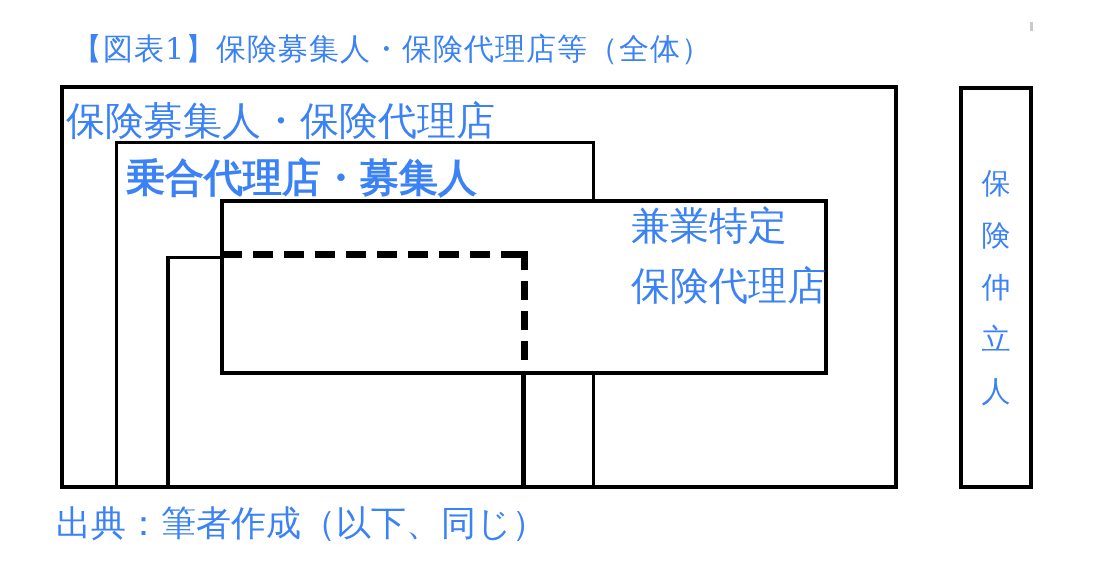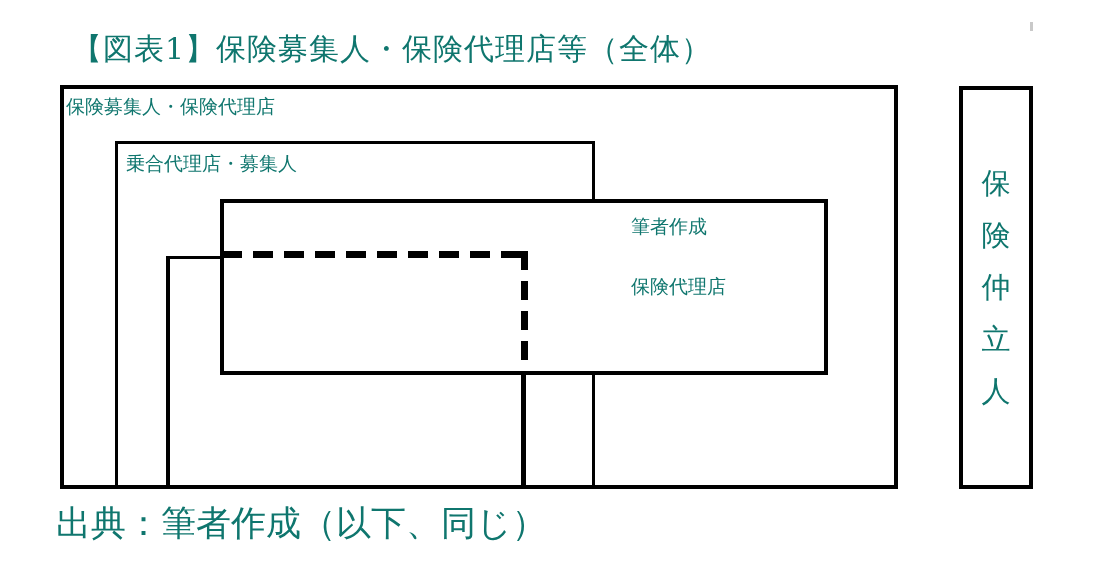--- a/index.html
+++ b/index.html
@@ -3,21 +3,21 @@
 <meta charset="utf-8">
 <style>
   html, body { margin: 0; padding: 0; background: #ffffff; }
   #canvas {
     position: relative;
     width: 1101px;
     height: 566px;
     background: #ffffff;
     overflow: hidden;
     font-family: "DejaVu Serif", "Liberation Serif", serif;
-    color: #0f766e;
+    color: #3b82f6;
   }
   .abs { position: absolute; }
 
   .title {
     left: 72px; top: 29px;
     font-size: 30px;
     letter-spacing: 1px;
     white-space: nowrap;
     z-index: 5;
   }
@@ -61,23 +61,23 @@
   .ls-dash-top {
     left: 222px; top: 251px; width: 310px; height: 7px; z-index: 3;
     background: repeating-linear-gradient(90deg, #000 0px, #000 20px, transparent 20px, transparent 31px);
   }
   .ls-dash-right {
     left: 521px; top: 251px; width: 7px; height: 124px; z-index: 3;
     background: repeating-linear-gradient(180deg, #000 0px, #000 19px, transparent 19px, transparent 30px);
   }
 
   
-  .label { font-size: 19px; white-space: nowrap; z-index: 5; }
+  .label { font-size: 39px; white-space: nowrap; z-index: 5; }
   .outer-label  { left: 66px;  top: 94px;  }
-  .multi-label  { left: 126px; top: 151px; }
+  .multi-label  { left: 126px; top: 151px; font-weight: bold; }
   .special-label{ left: 631px; top: 196px; line-height: 60px; text-align: left; }
   .ls-label     { left: 184px; top: 440px; letter-spacing: 2px; }
 
   .broker-label {
     margin: auto;
     display: flex;
     flex-direction: column;
     align-items: center;
     gap: 23px;
     font-size: 29px;
@@ -107,21 +107,21 @@
   <div class="abs title">【図表1】保険募集人・保険代理店等（全体）</div>
 
   <div class="abs outer-box"></div>
   <div class="abs label outer-label">保険募集人・保険代理店</div>
 
   <div class="abs multi-box"></div>
   <div class="abs label multi-label">乗合代理店・募集人</div>
 
   <div class="abs special-box"></div>
   <div class="abs label special-label">
-    <div>筆者作成</div>
+    <div>兼業特定</div>
     <div>保険代理店</div>
   </div>
 
   <div class="abs ls-top-stub"></div>
   <div class="abs ls-left-edge"></div>
   <div class="abs ls-right-low"></div>
   <div class="abs ls-dash-top"></div>
   <div class="abs ls-dash-right"></div>
 
   <div class="abs broker-box">

